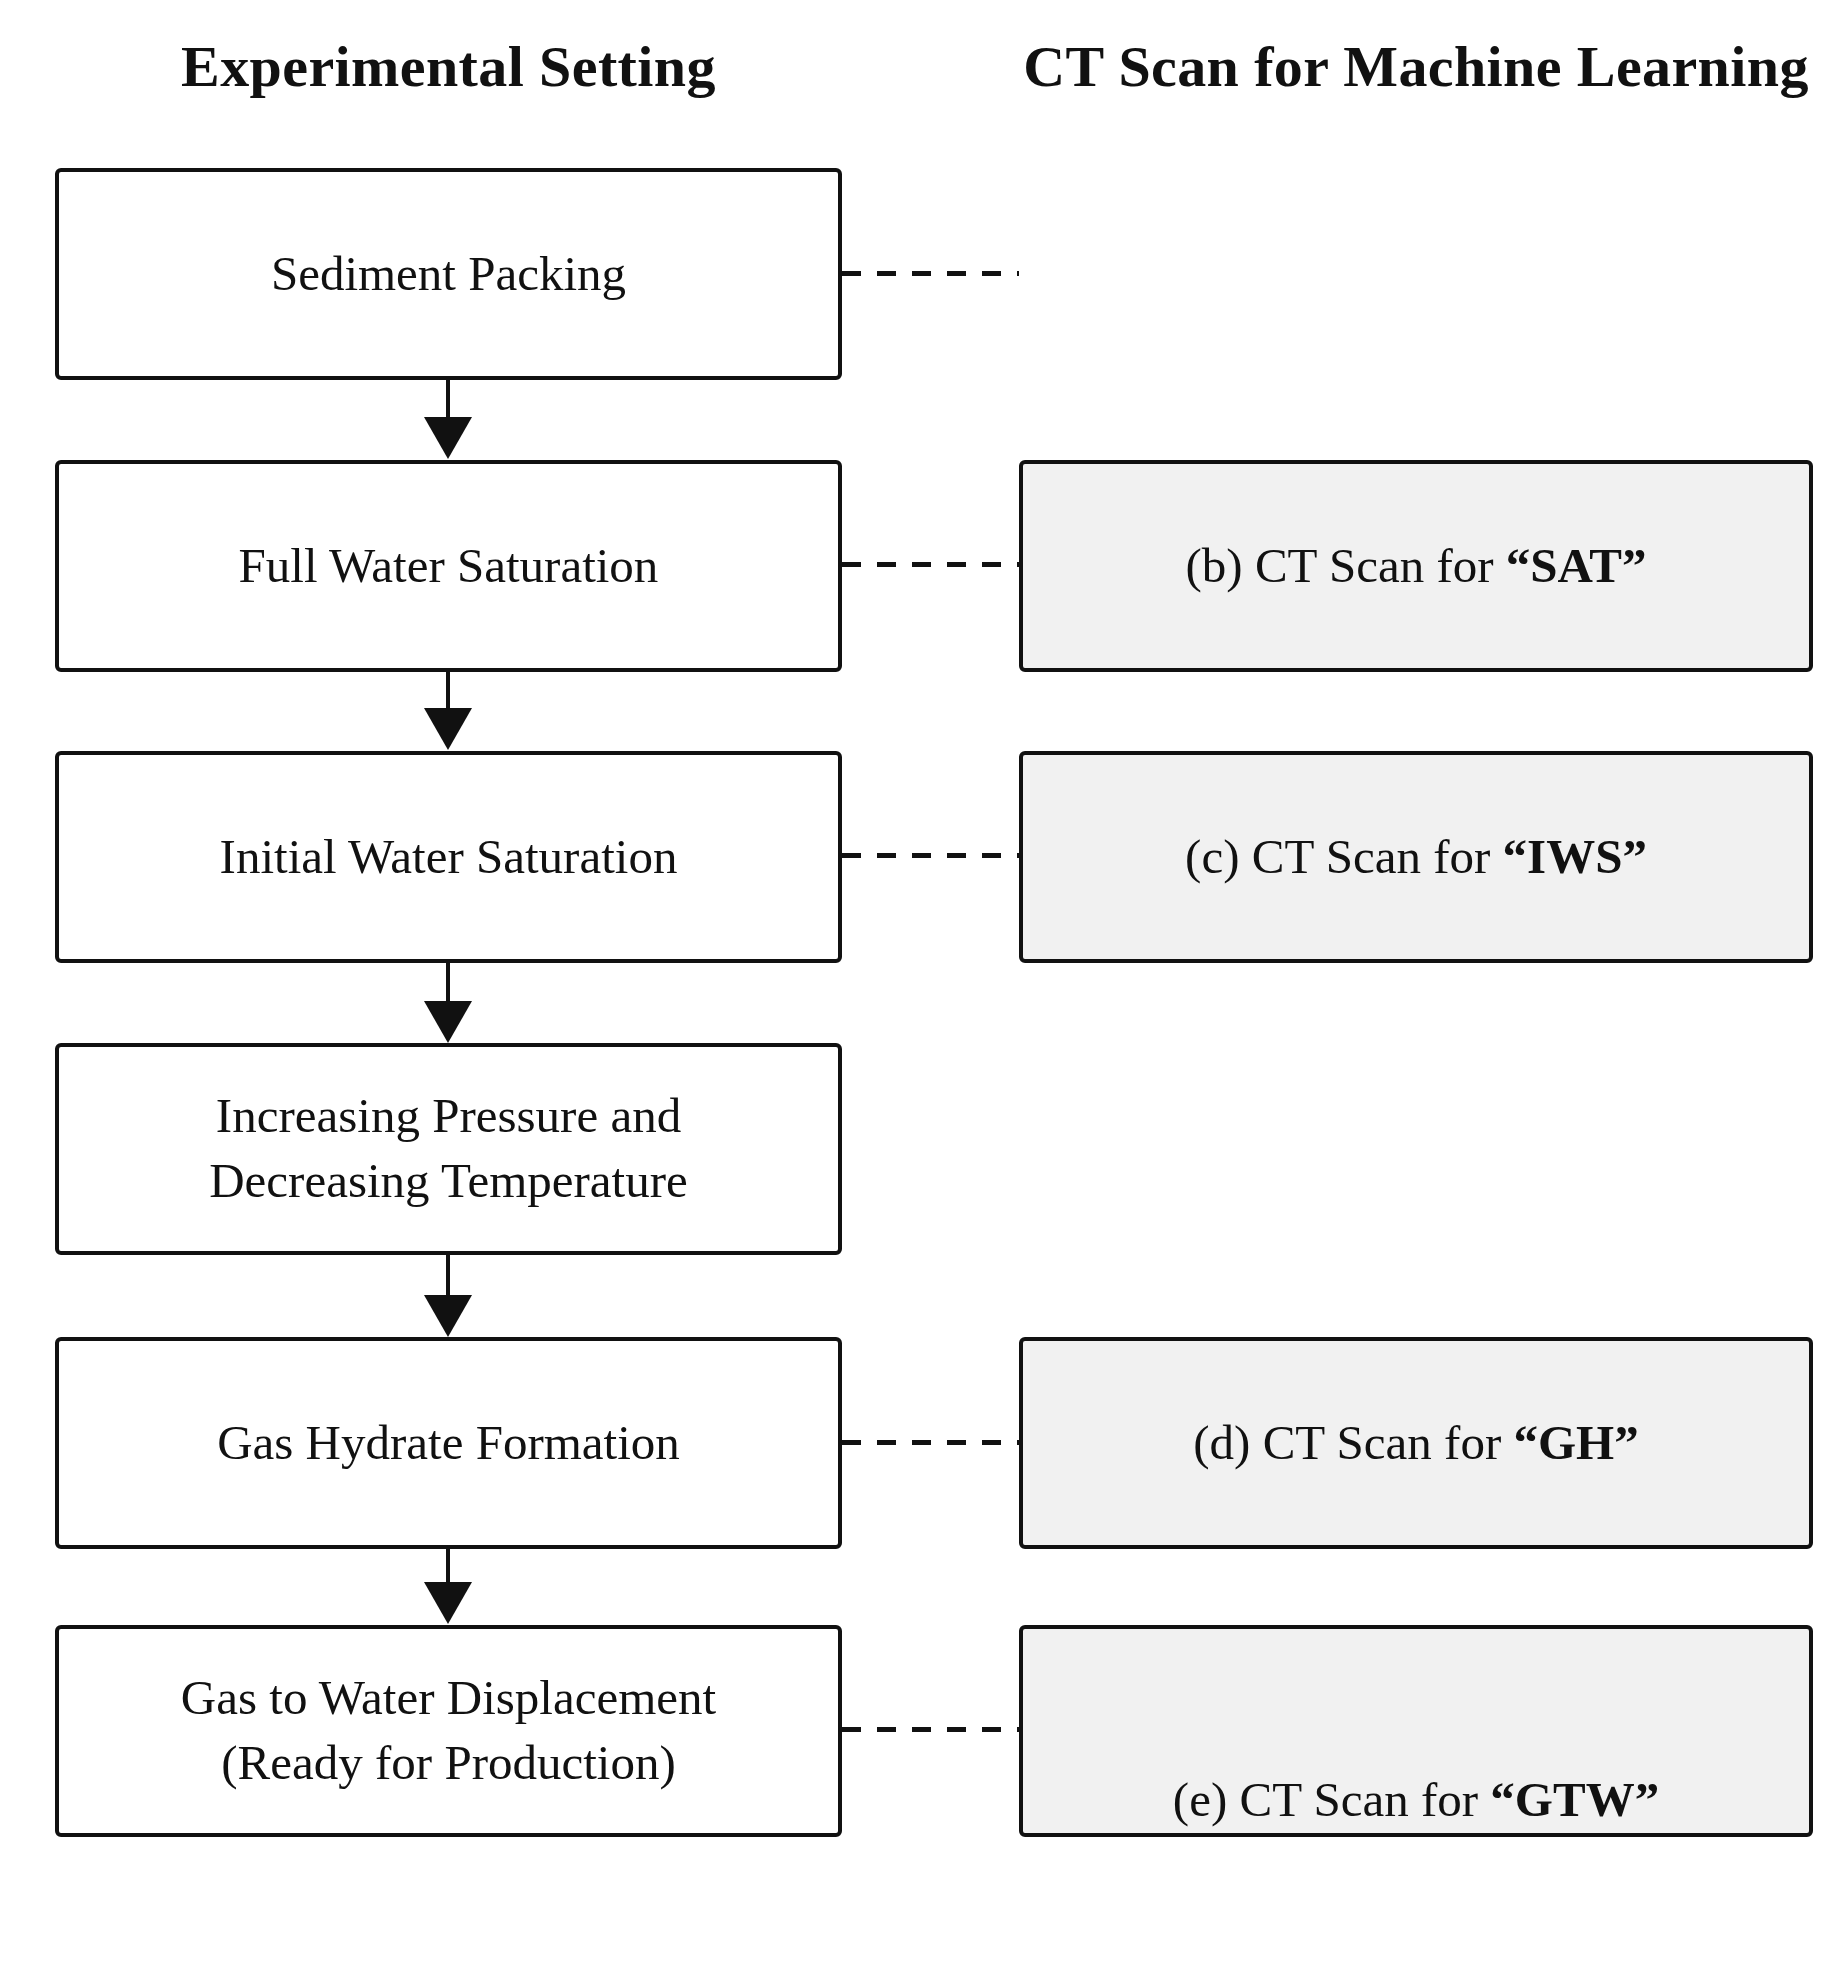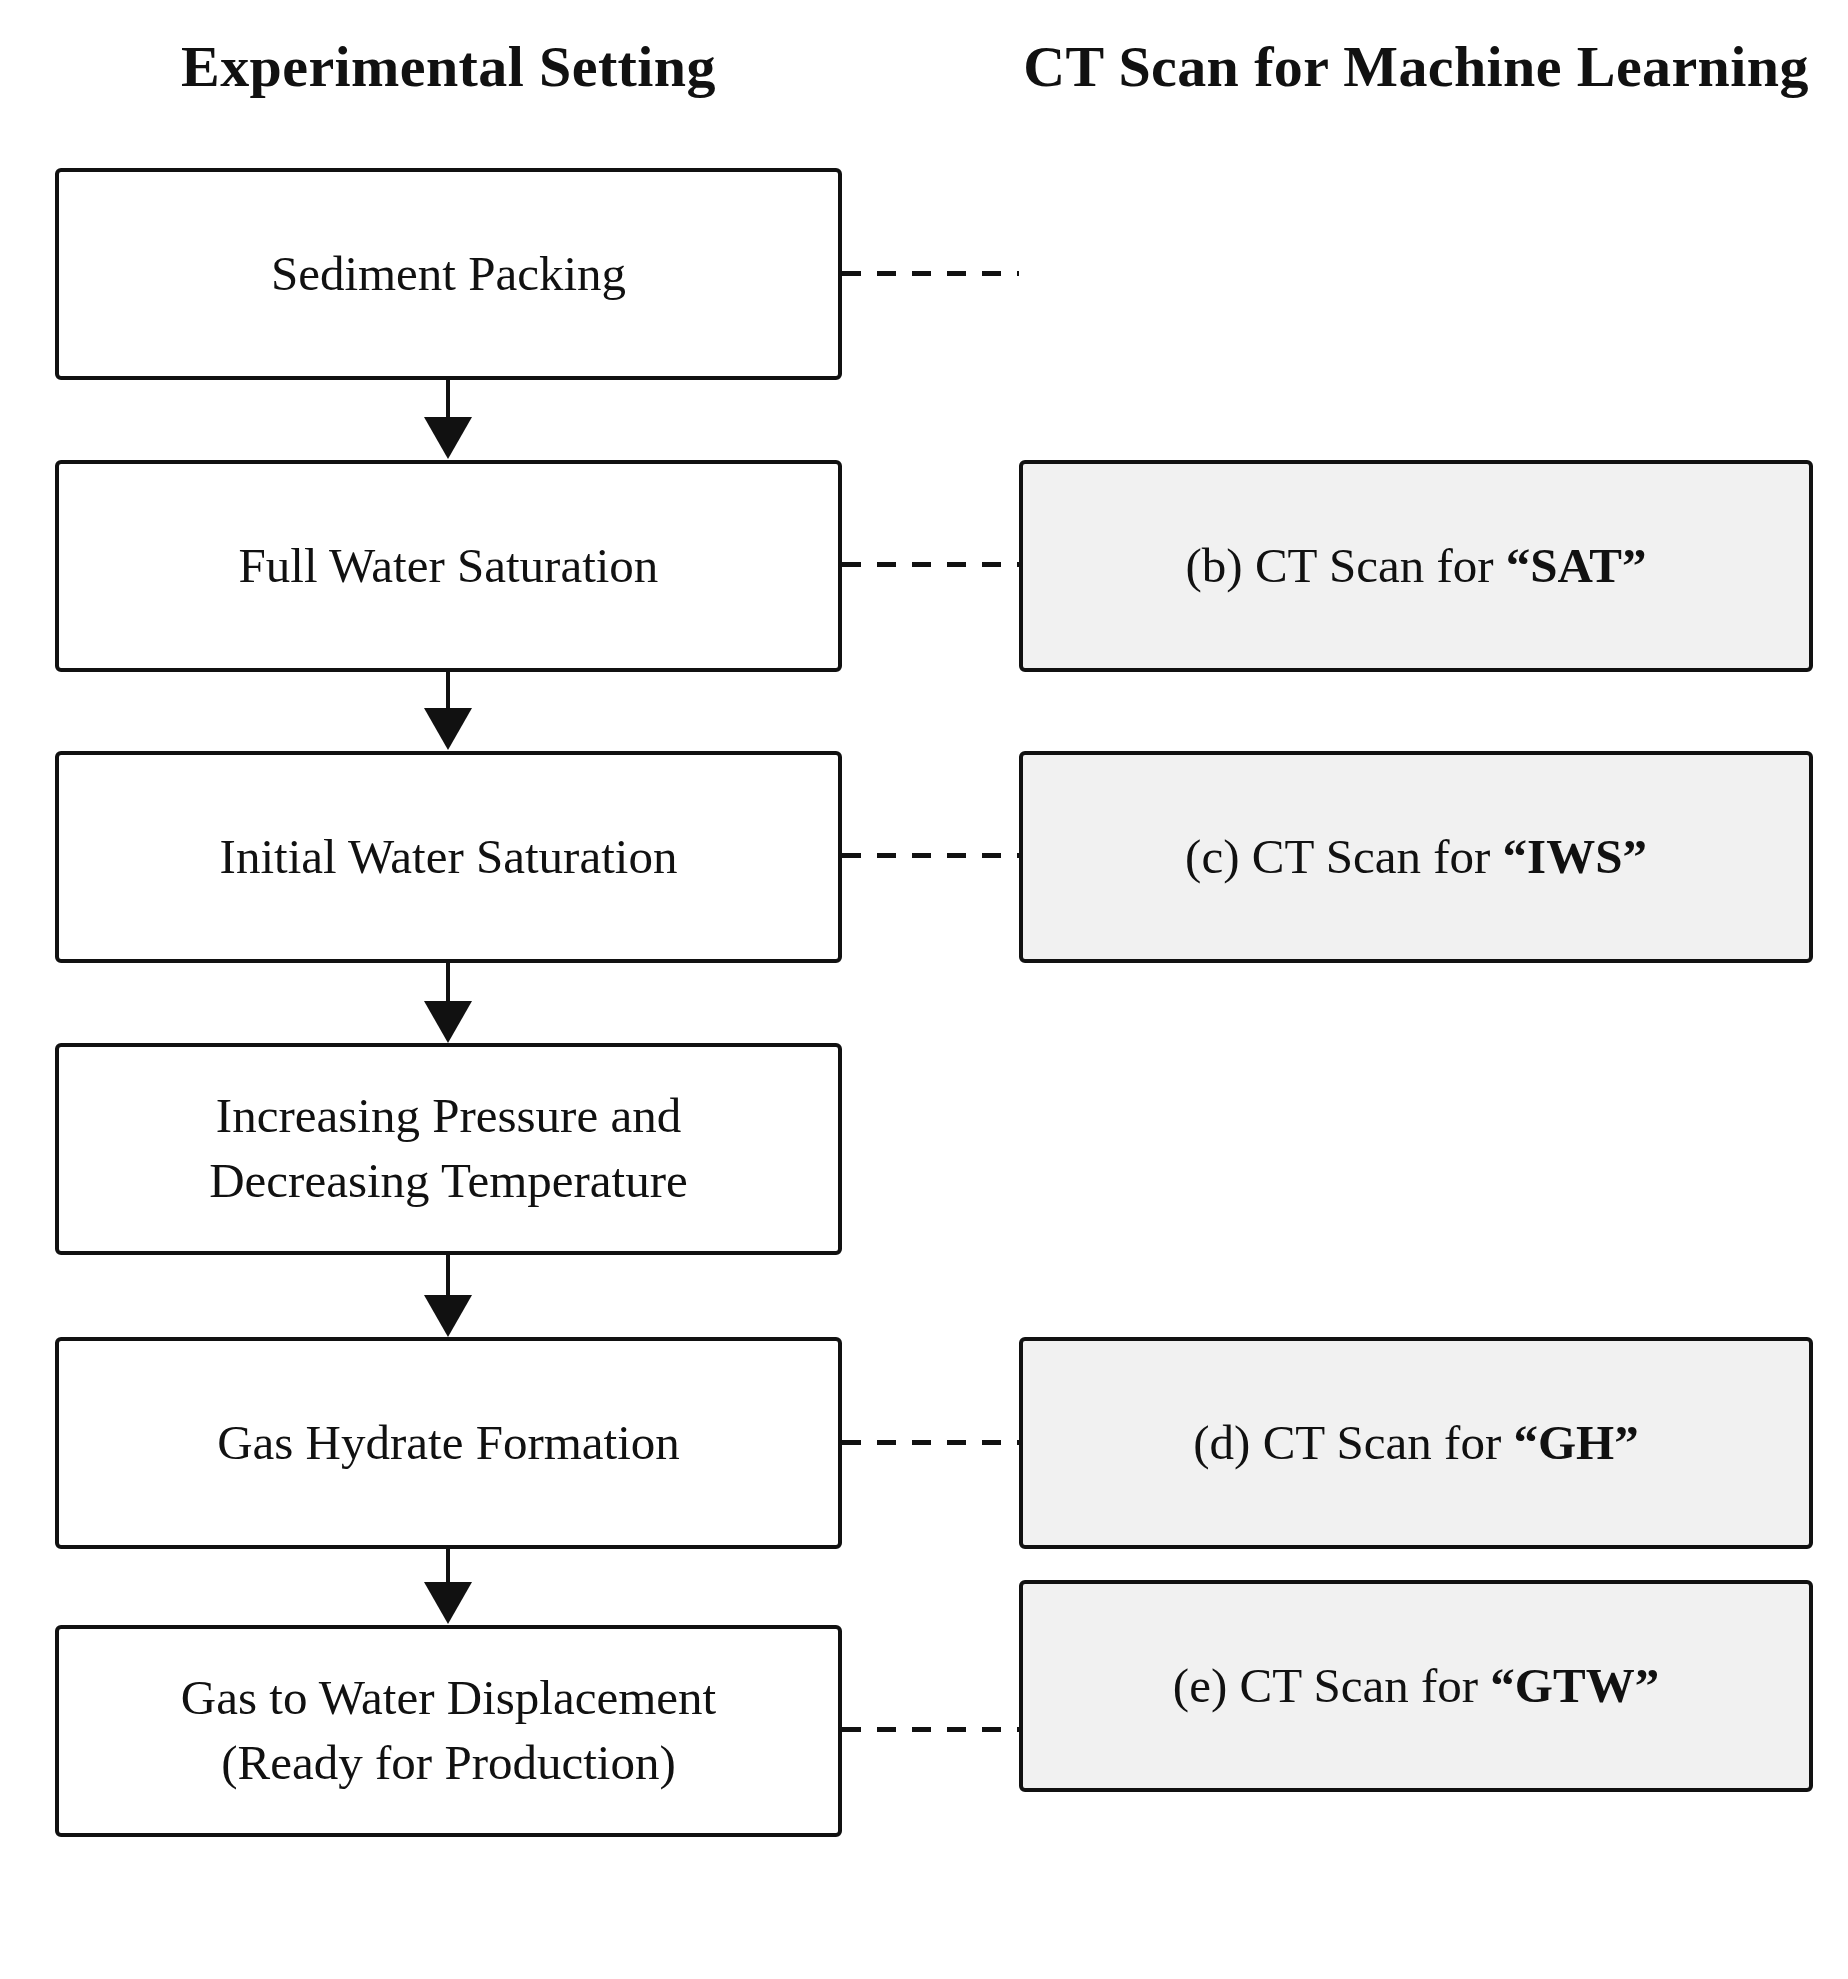--- a/index.html
+++ b/index.html
@@ -94,21 +94,21 @@
 
   <div class="box right-box" style="top:460px;">
     <span class="lbl"><span>(b) CT Scan for </span><b>“SAT”</b></span>
   </div>
   <div class="box right-box" style="top:1337px;">
     <span class="lbl"><span>(d) CT Scan for </span><b>“GH”</b></span>
   </div>
   <div class="box right-box" style="top:751px;">
     <span class="lbl"><span>(c) CT Scan for </span><b>“IWS”</b></span>
   </div>
-  <div class="box right-box" style="top:1580px;">
+  <div class="box right-box" style="top:1625px;align-items:flex-end;">
     <span class="lbl"><span>(e) CT Scan for </span><b>“GTW”</b></span>
   </div>
 
   <div class="arrow" style="top:379px;">
     <div class="stem" style="height:38px;"></div>
     <div class="head"></div>
   </div>
   <div class="arrow" style="top:670px;">
     <div class="stem" style="height:38px;"></div>
     <div class="head"></div>

